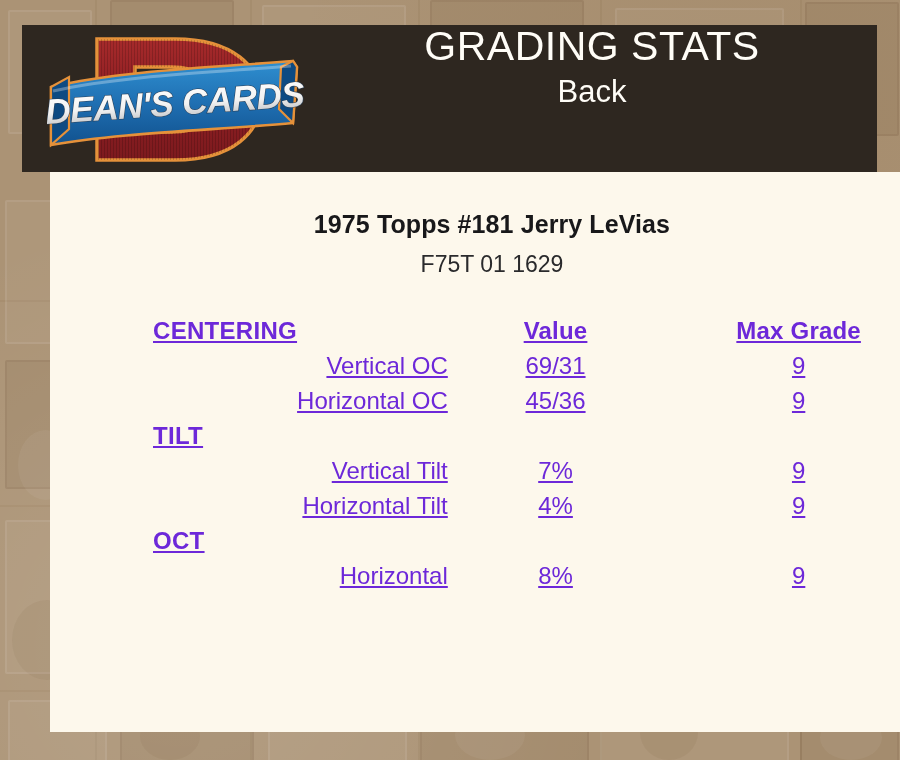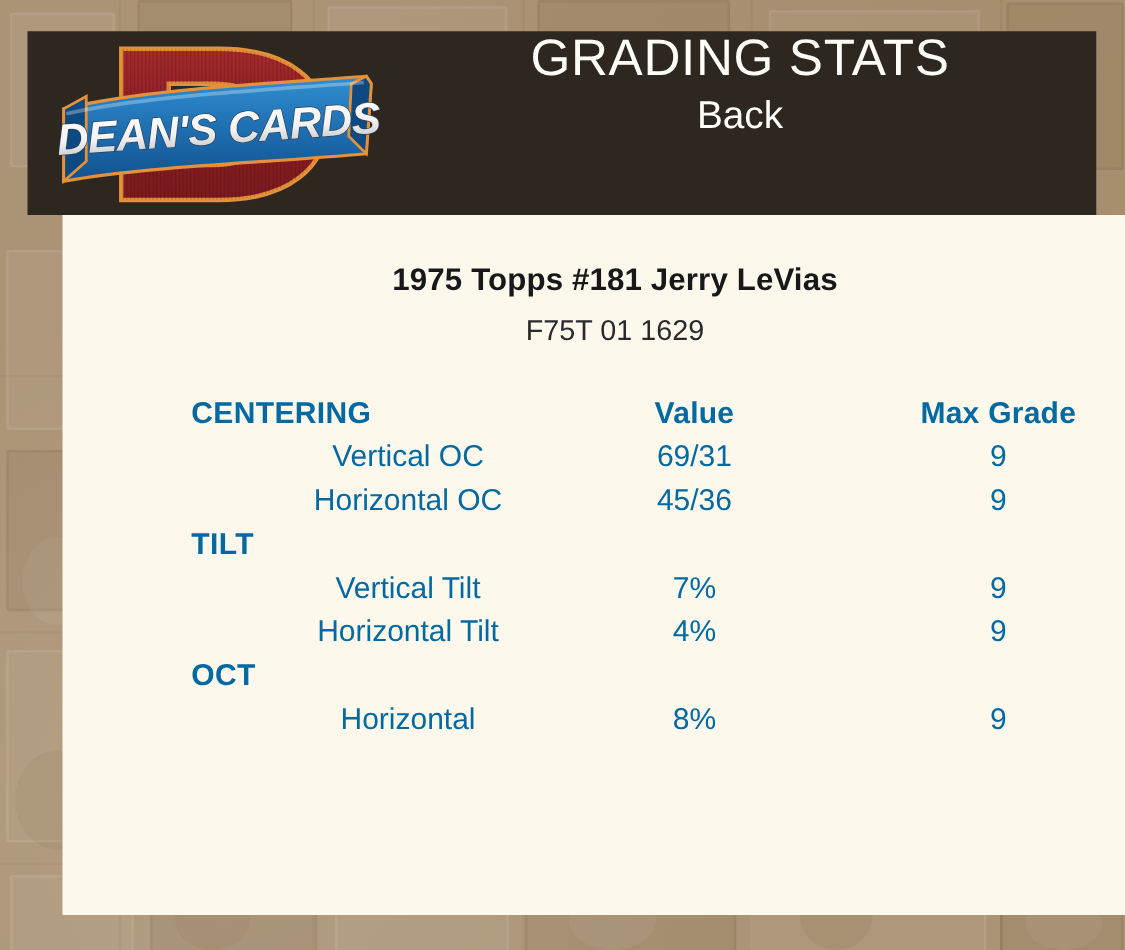--- a/index.html
+++ b/index.html
@@ -147,43 +147,44 @@
     border-collapse: collapse;
     table-layout: fixed;
   }
   #stats-table col.c-label { width: 360px; }
   #stats-table col.c-value { width: 195px; }
   #stats-table col.c-grade { width: 245px; }
 
   #stats-table th, #stats-table td {
     padding: 0;
     font-size: 24px;
-    color: #0369a1;
+    color: #6d28d9;
     height: 35px;
     vertical-align: middle;
+    text-decoration: underline;
   }
   .hdr-section {
     text-align: left;
     font-weight: bold;
     padding-left: 103px !important;
     letter-spacing: 0.3px;
   }
   .hdr-col {
     text-align: center;
     font-weight: bold;
     letter-spacing: 0.2px;
   }
   .sec-row td {
     font-weight: bold;
     text-align: left;
     padding-left: 103px !important;
     letter-spacing: 0.3px;
   }
   .row-label {
-    text-align: center;
+    text-align: right;
     padding-left: 155px !important;
     font-weight: normal;
   }
   .row-value, .row-grade {
     text-align: center;
     font-weight: normal;
   }
 </style>
 </head>
 <body>

